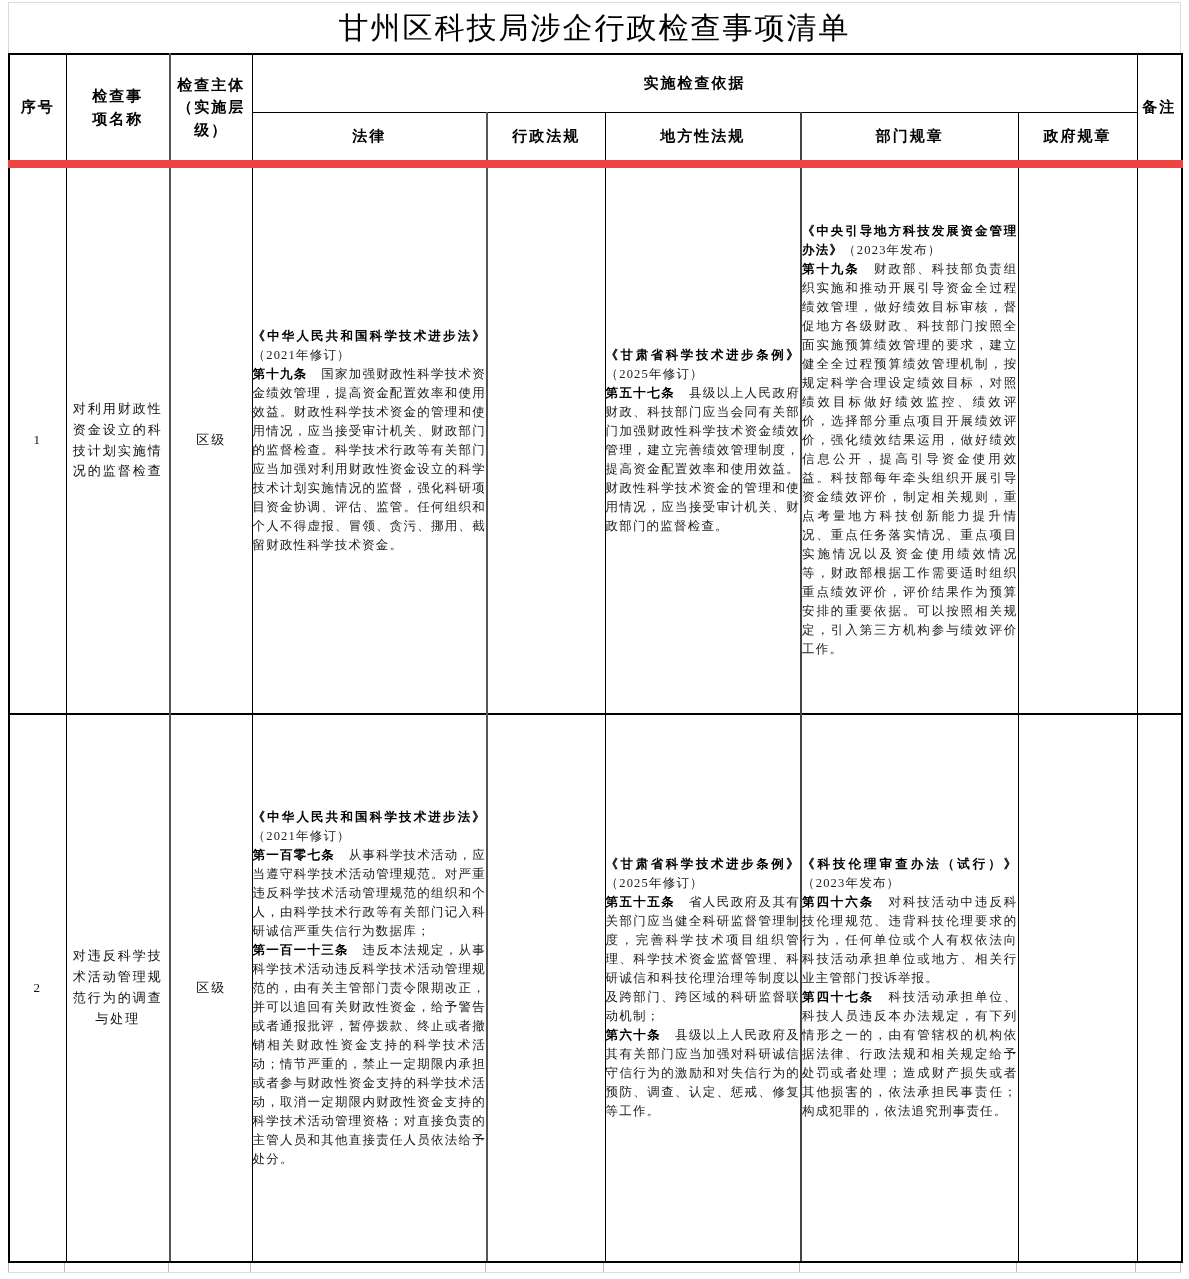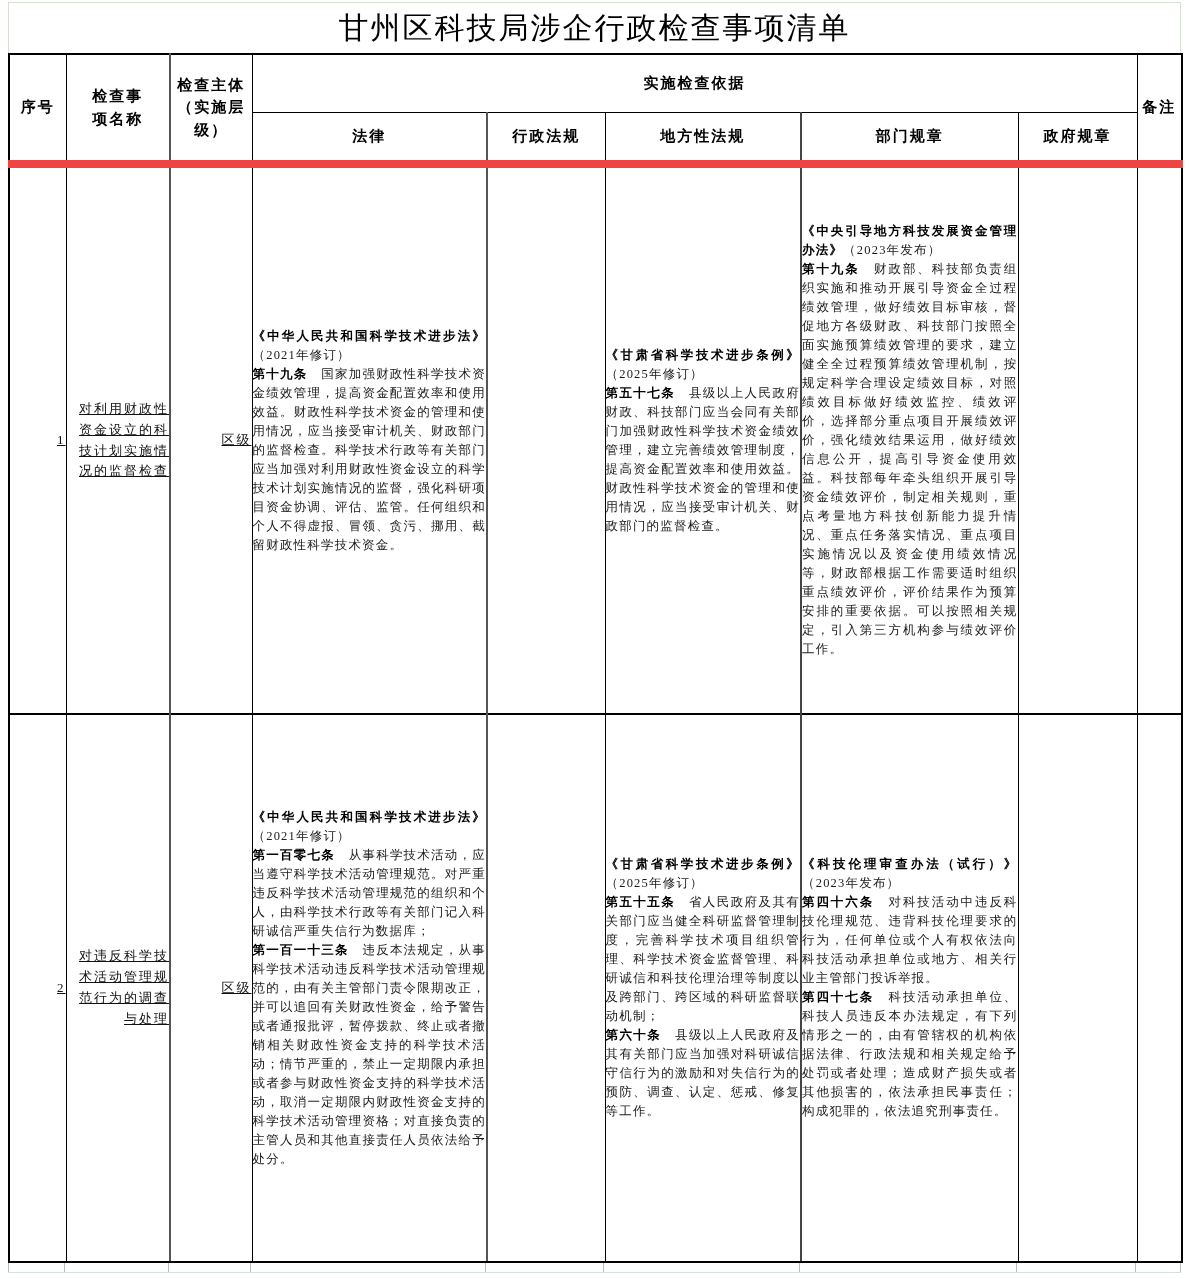--- a/index.html
+++ b/index.html
@@ -48,21 +48,21 @@
 
   th.hd{
     font-size:15px;font-weight:700;color:#000;
     text-align:center;letter-spacing:2px;line-height:1.5;
   }
   th.hd .wrapbox{margin:0 auto;}
   .w-name{max-width:58px;}
   .w-subj{max-width:76px;}
 
   td.c-center{
-    text-align:right;font-size:13px;letter-spacing:2px;line-height:1.6;text-decoration:underline;
+    text-align:center;font-size:13px;letter-spacing:2px;line-height:1.6;
   }
   td.c-name{padding:0 6px;}
 
   td.c-legal{padding:4px 7px;}
   .legal .p{
     font-size:12.5px;line-height:19px;
     text-align:justify;text-justify:inter-ideograph;
     letter-spacing:1.2px;
     color:#1a1a1a;
     margin:0;

